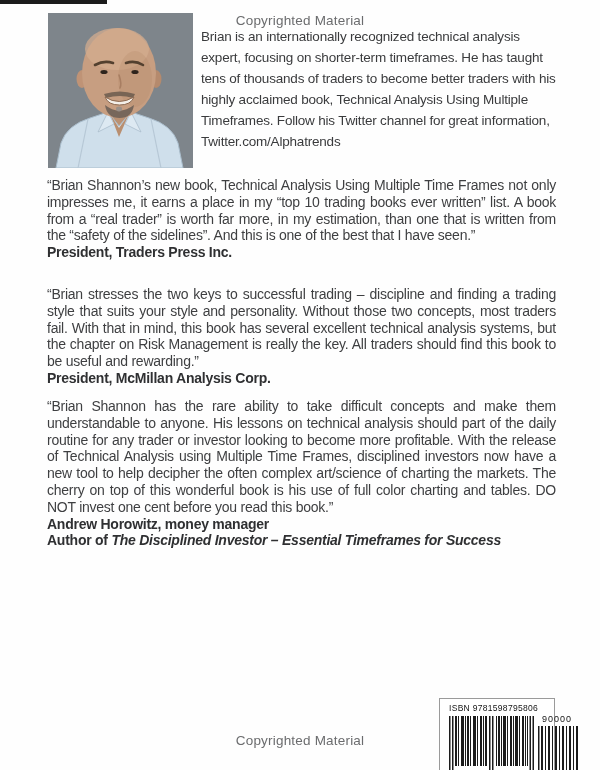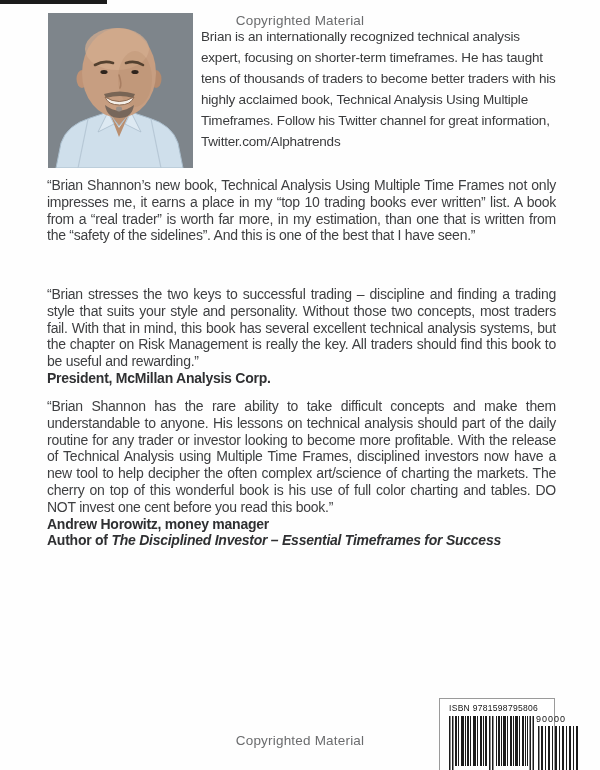--- a/index.html
+++ b/index.html
@@ -41,21 +41,21 @@
   .isbn-label{
     position:absolute;left:9px;top:4px;font-size:8.5px;letter-spacing:0.3px;
     color:#141414;white-space:nowrap;
   }
   .bars-main{position:absolute;left:9px;top:17px;}
   .main-digits{
     position:absolute;left:2px;top:72px;width:92px;text-align:right;
     font-size:9px;color:#141414;word-spacing:3px;white-space:nowrap;
   }
   .supp-num{
-    position:absolute;left:96px;top:15px;width:42px;text-align:left;
+    position:absolute;left:96px;top:15px;width:42px;text-align:center;
     font-size:9px;color:#141414;letter-spacing:1px;
   }
   .bars-supp{position:absolute;left:98px;top:27px;}
   .bar{fill:#1c1c1c;}
 </style>
 </head>
 <body>
 
 <div class="page">
 
@@ -103,20 +103,21 @@
       <ellipse cx="71" cy="96" rx="3" ry="2.4" fill="#9a9089"></ellipse>
 
       <path d="M57,84 q14,9 29,0 q-3,8 -14.5,8 q-11.5,0 -14.5,-8 Z" fill="#f3efe9" stroke="#8d6a52" stroke-width="1"></path>
     </svg>
   </div>
 
   <div class="bio">Brian is an internationally recognized technical analysis expert, focusing on shorter-term timeframes. He has taught tens of thousands of traders to become better traders with his highly acclaimed book, Technical Analysis Using Multiple Timeframes. Follow his Twitter channel for great information, Twitter.com/Alphatrends</div>
 
   <section class="quote-block q1">
     <p class="quote">“Brian Shannon’s new book, Technical Analysis Using Multiple Time Frames not only impresses me, it earns a place in my “top 10 trading books ever written” list. A book from a “real trader” is worth far more, in my estimation, than one that is written from the “safety of the sidelines”. And this is one of the best that I have seen.”</p>
+    <p class="attr">President, Traders Press Inc.</p>
   </section>
 
   <section class="quote-block q2">
     <p class="quote">“Brian stresses the two keys to successful trading – discipline and finding a trading style that suits your style and personality. Without those two concepts, most traders fail. With that in mind, this book has several excellent technical analysis systems, but the chapter on Risk Management is really the key. All traders should find this book to be useful and rewarding.”</p>
     <p class="attr">President, McMillan Analysis Corp.</p>
   </section>
 
   <section class="quote-block q3">
     <p class="quote">“Brian Shannon has the rare ability to take difficult concepts and make them understandable to anyone. His lessons on technical analysis should part of the daily routine for any trader or investor looking to become more profitable. With the release of Technical Analysis using Multiple Time Frames, disciplined investors now have a new tool to help decipher the often complex art/science of charting the markets. The cherry on top of this wonderful book is his use of full color charting and tables. DO NOT invest one cent before you read this book.”</p>
     <p class="attr">Andrew Horowitz, money manager</p>

